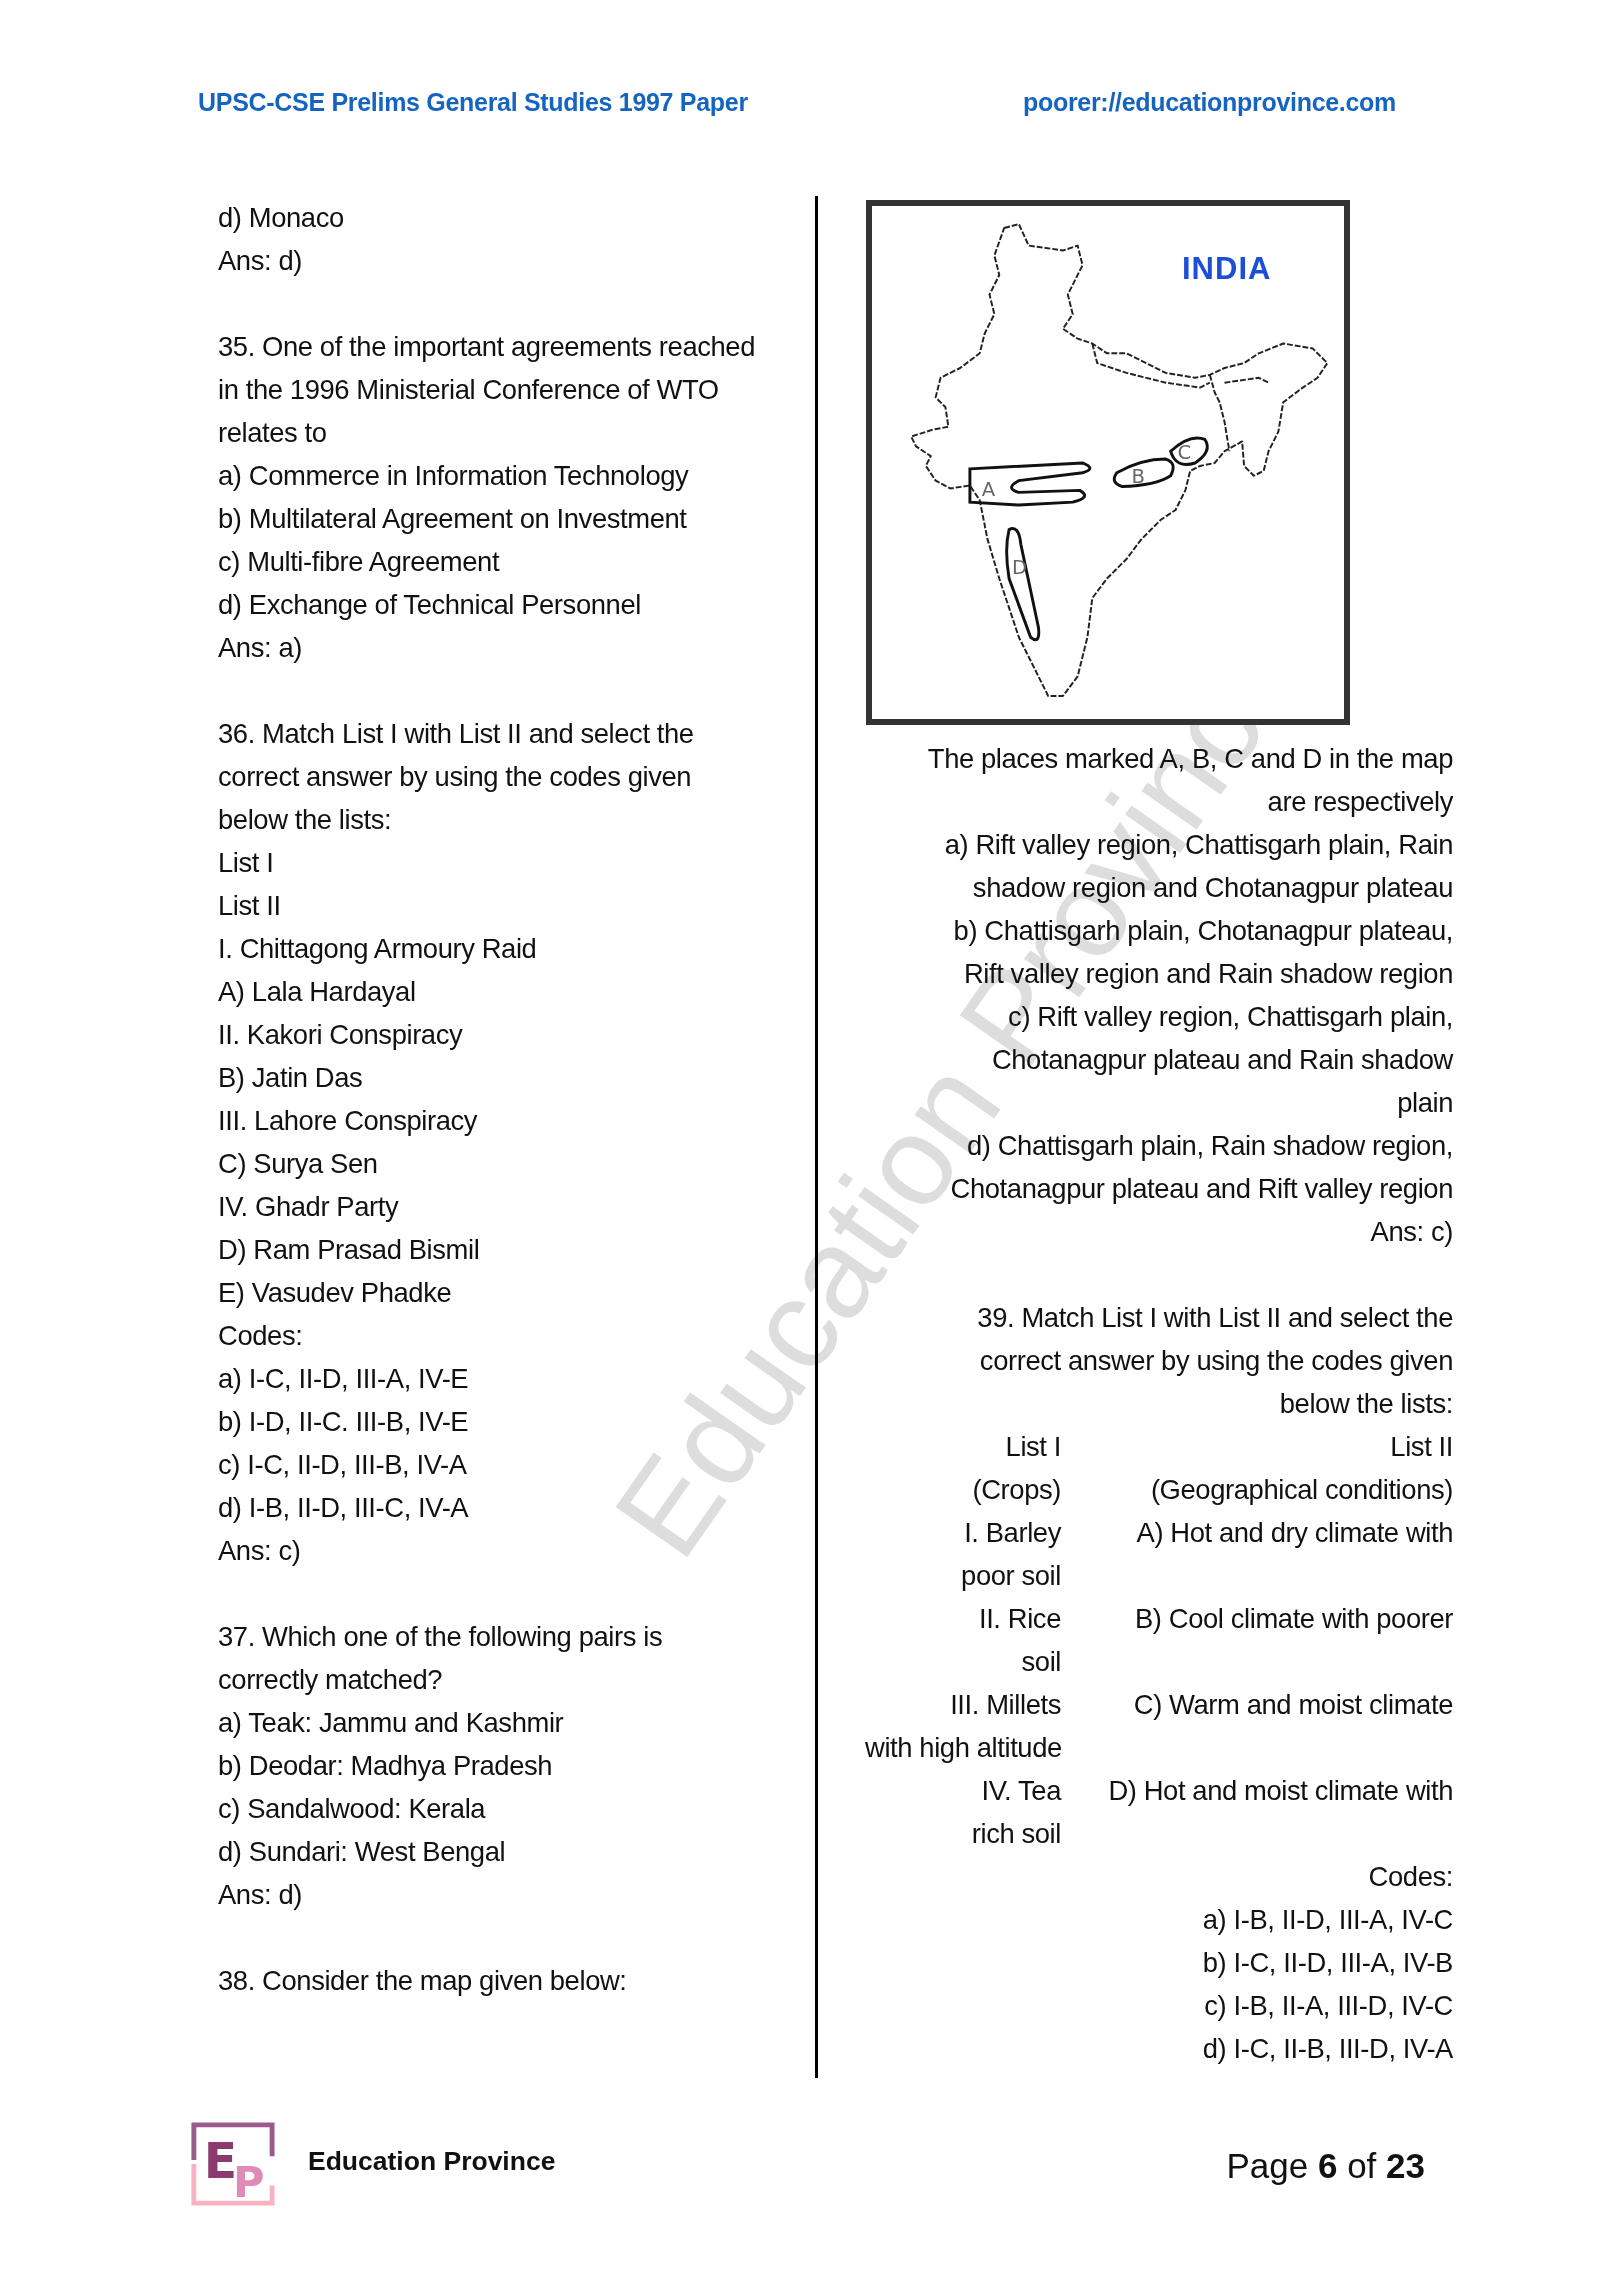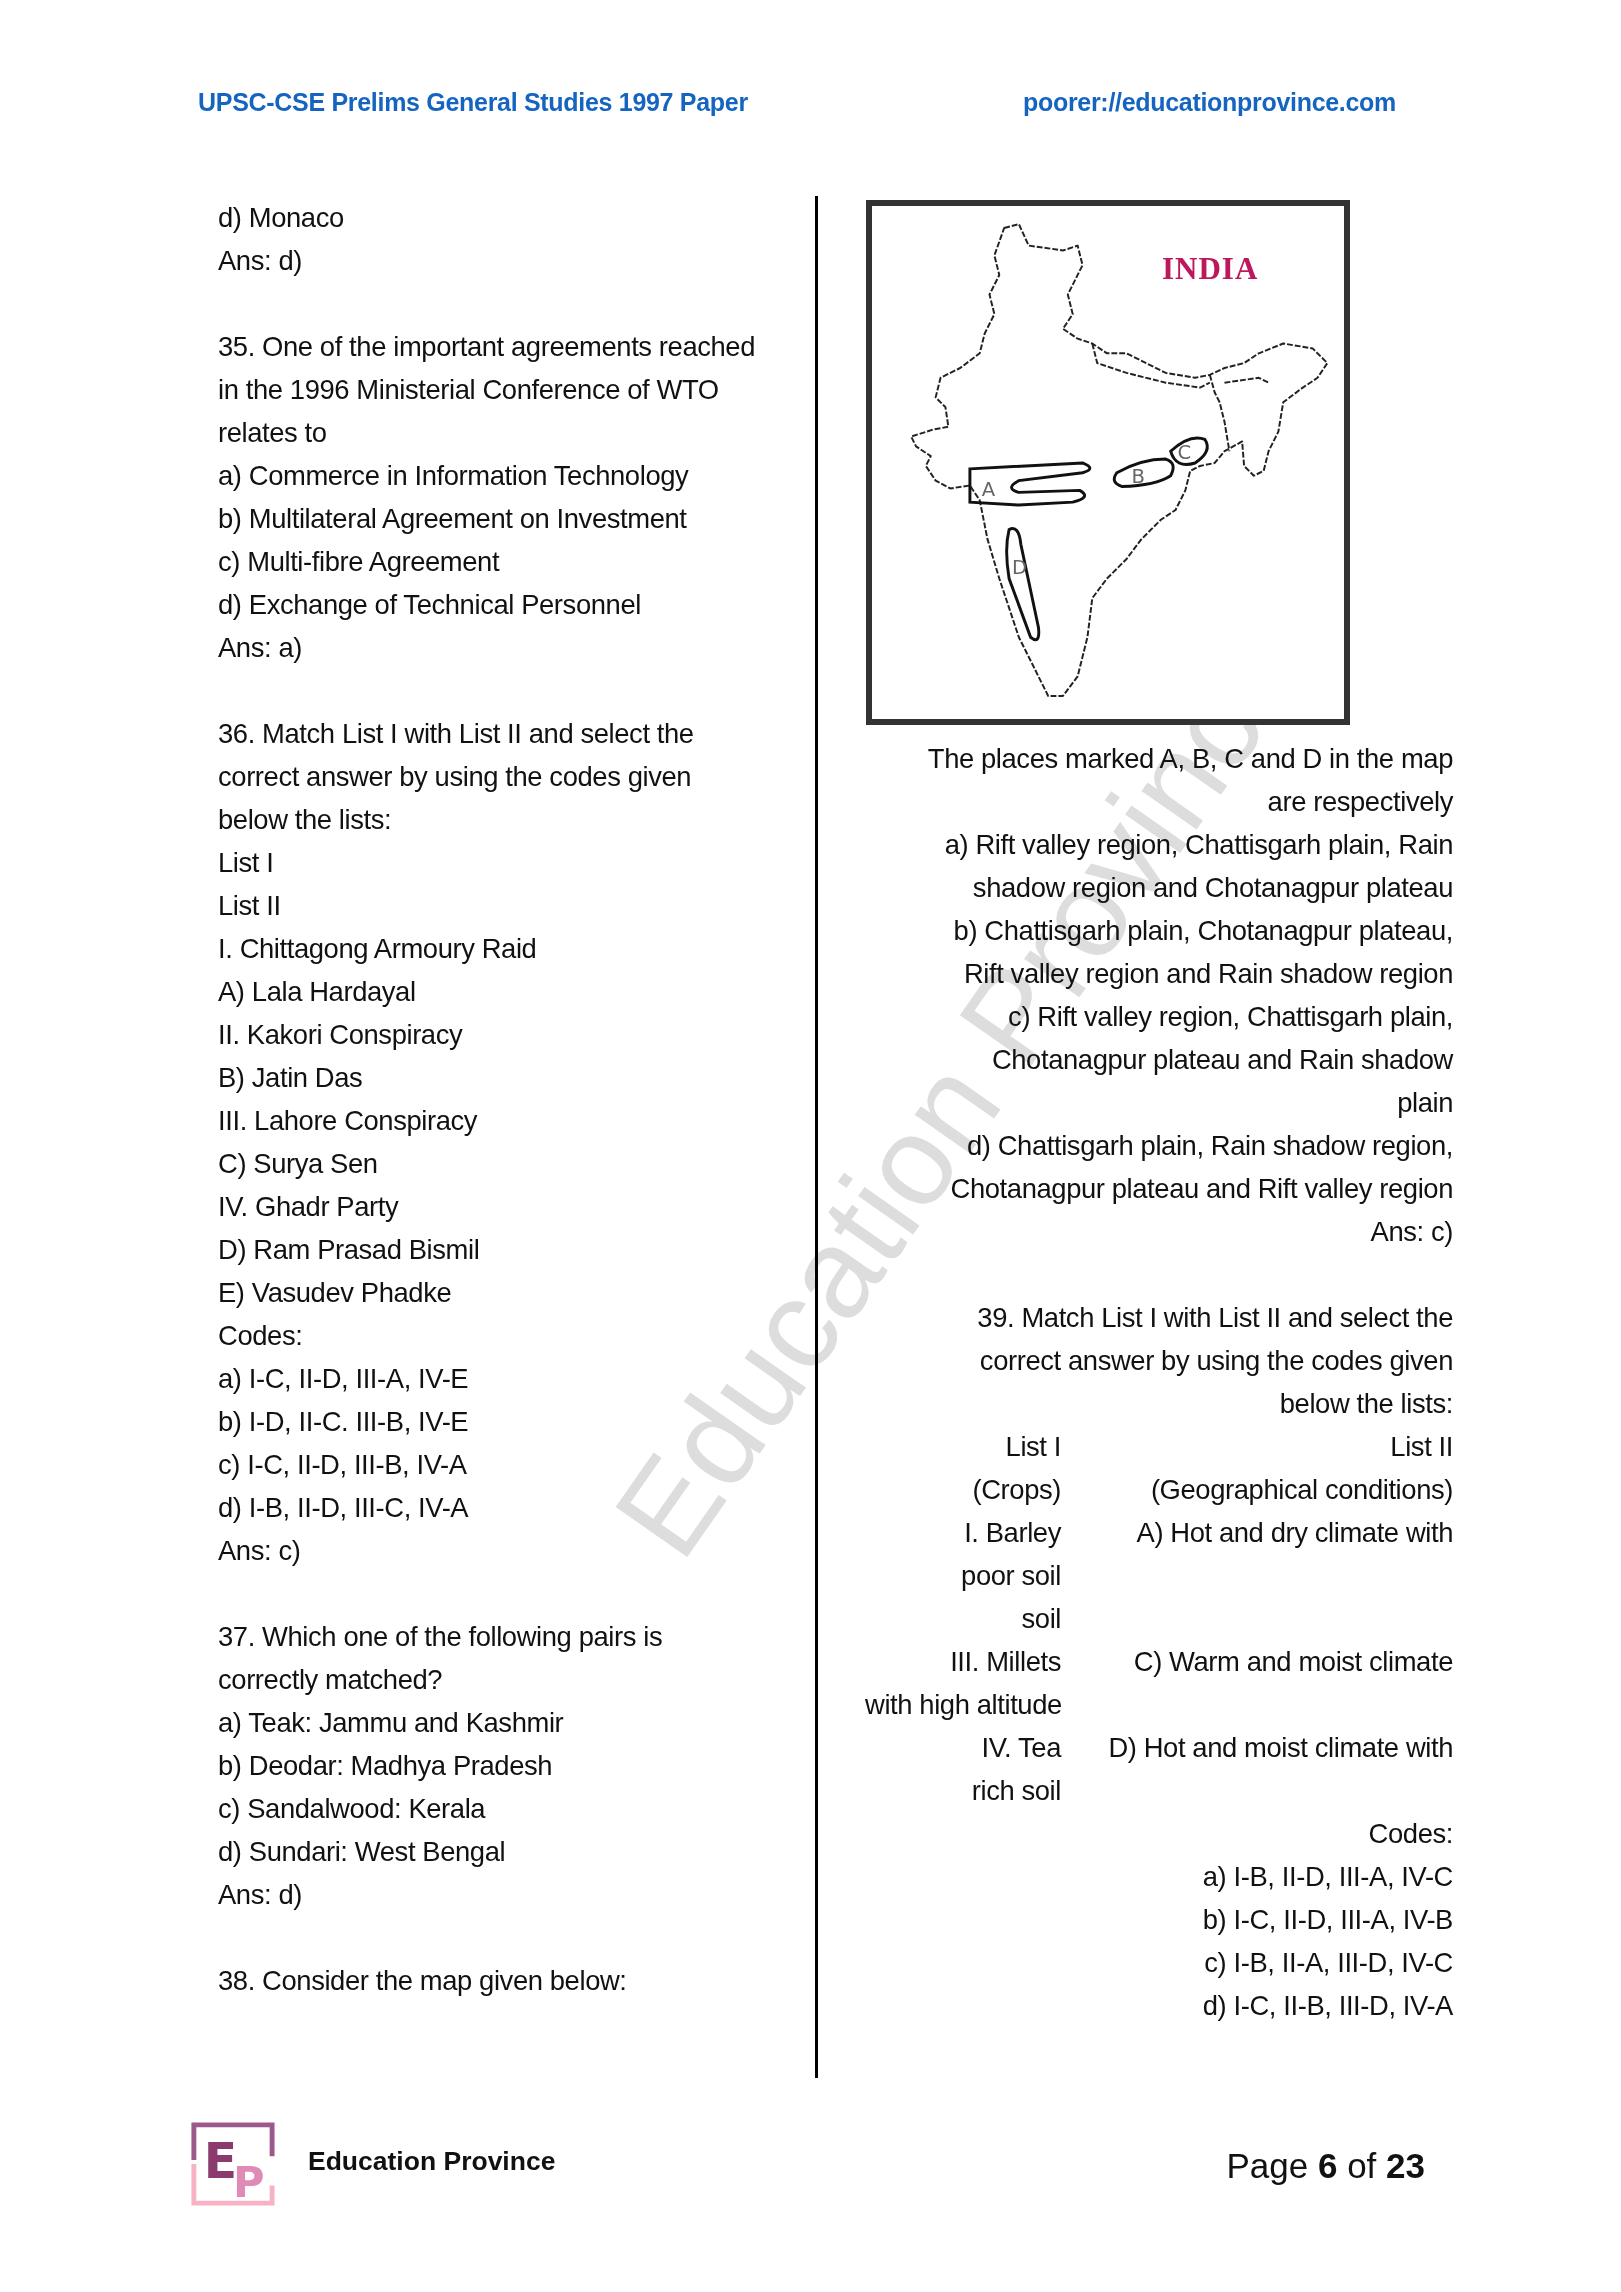--- a/index.html
+++ b/index.html
@@ -14,22 +14,22 @@
     .col-left { left: 198px; width: 608px; margin-left: 20px; }
     .col-right { left: 865px; width: 588px; }
     .line { display: block; white-space: nowrap; }
     .blank { display: block; height: 43px; }
 
     .divider { position: absolute; left: 815px; top: 196px; width: 2.9px; height: 1882px; background: #000; }
 
     .map-frame { position: absolute; left: 866px; top: 200px; width: 484px; height: 525px;
                  border: 6.9px solid #333; box-sizing: border-box; background: #fff; }
     .map-frame svg { position: absolute; left: 0; top: 0; }
-    .map-title { position: absolute; left: 290px; top: 45px; font-size: 31px; font-weight: bold;
-                 font-family: Liberation Serif, serif; color: #be185d; letter-spacing: 1px; }
+    .map-title { position: absolute; left: 310px; top: 45px; font-size: 31px; font-weight: bold;
+                 font-family: Liberation Sans, sans-serif; color: #1d4ed8; letter-spacing: 1px; }
 
     .two-col { display: flex; }
     .two-col .c1 { width: 196px; }
     .two-col .c2 { flex: 1; }
 
     .watermark { position: absolute; left: 412px; top: 1019px; font-size: 127px; color: #d8d8d8;
                  transform: rotate(-55deg); transform-origin: center; white-space: nowrap;
                  font-family: "Liberation Sans", sans-serif; pointer-events: none; opacity: 0.85; }
 
     .footer { position: absolute; top: 2117px; left: 186px; right: 196px; height: 98px; }
@@ -163,20 +163,24 @@
       </div>
     <div class="two-col">
         <span class="c1">I. Barley</span>
         <span class="c2">A) Hot and dry climate with</span>
       </div>
     <div class="two-col">
         <span class="c1" style="white-space:nowrap">poor soil</span>
         <span class="c2"></span>
       </div>
     <div class="two-col">
+        <span class="c1">II. Rice</span>
+        <span class="c2">B) Cool climate with poorer</span>
+      </div>
+    <div class="two-col">
         <span class="c1">soil</span>
         <span class="c2"></span>
       </div>
     <div class="two-col">
         <span class="c1">III. Millets</span>
         <span class="c2">C) Warm and moist climate</span>
       </div>
     <div class="two-col">
         <span class="c1" style="white-space:nowrap">with high altitude</span>
         <span class="c2"></span>

